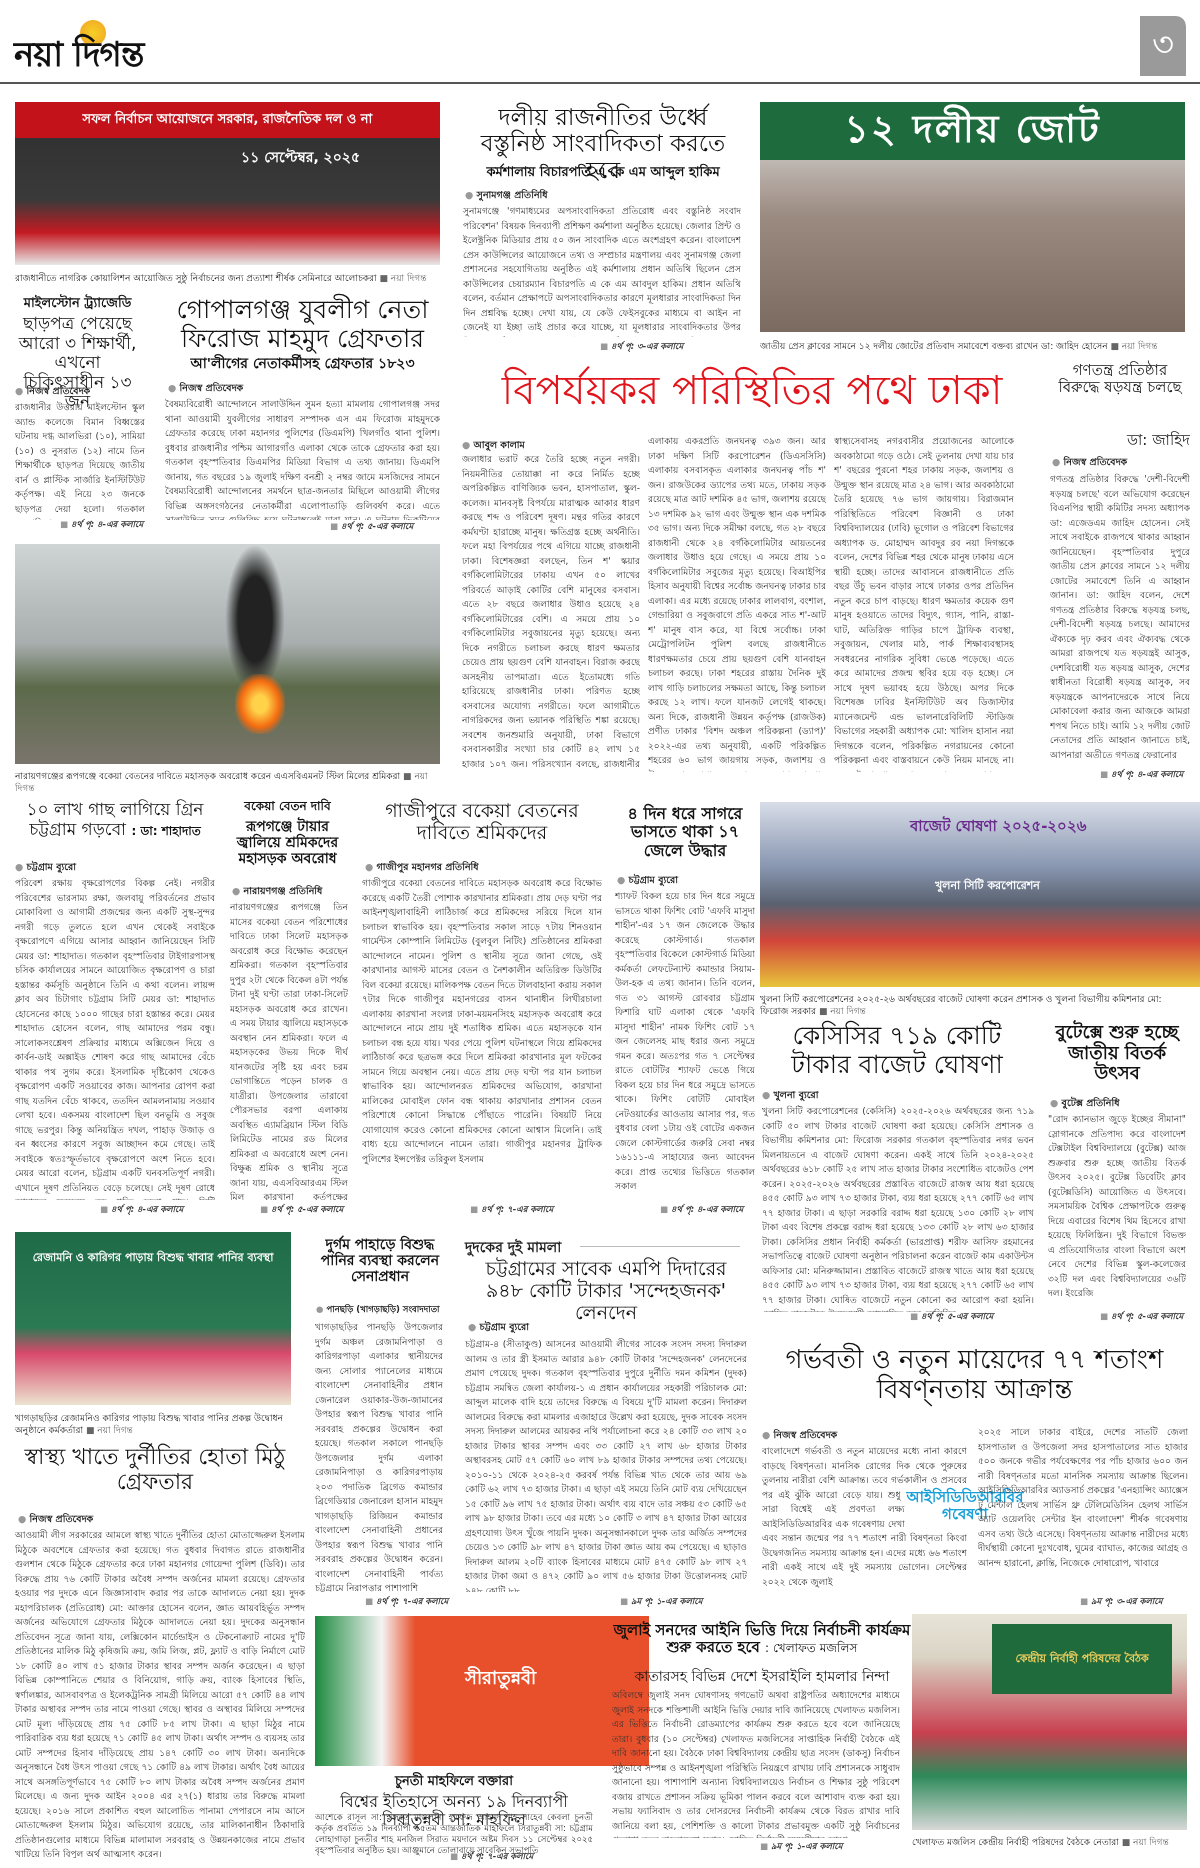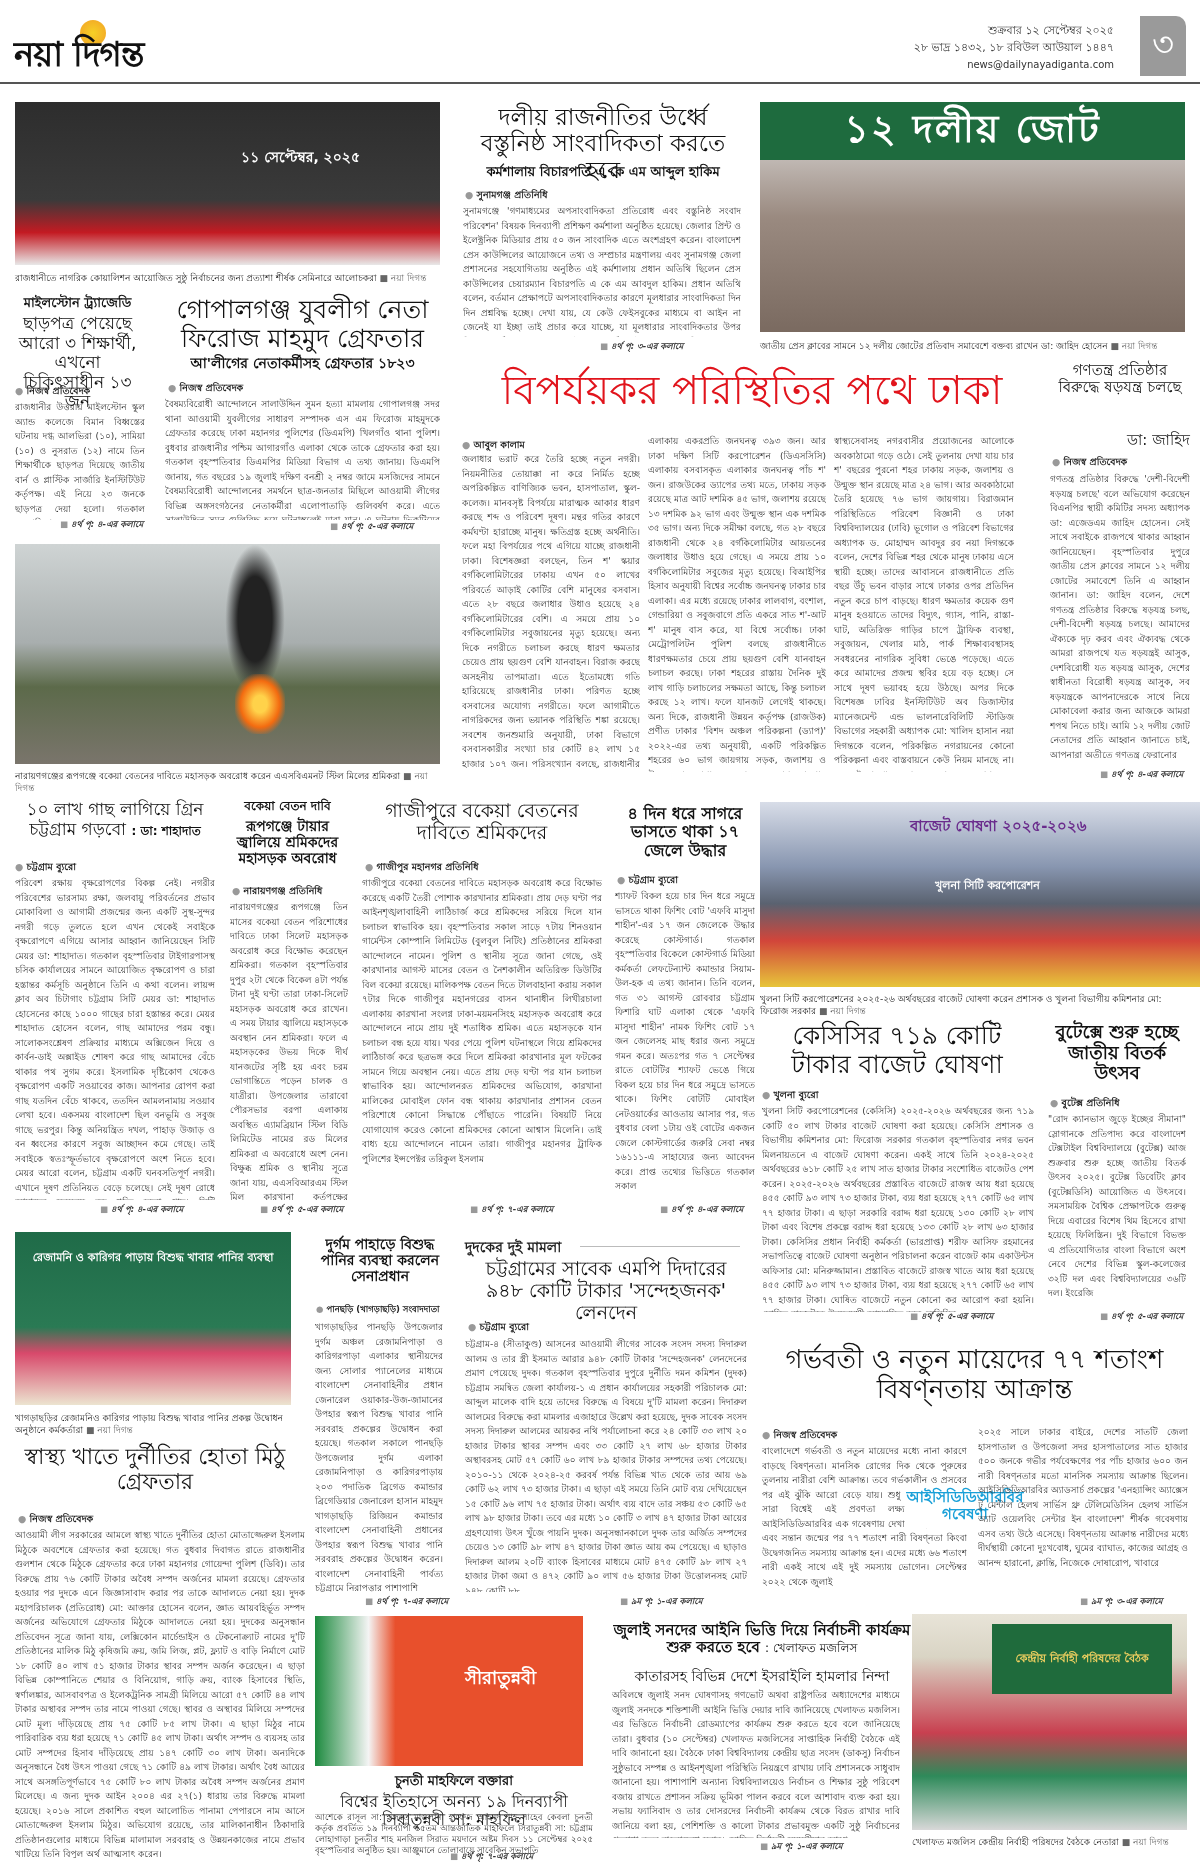--- a/index.html
+++ b/index.html
@@ -22,29 +22,25 @@
 .cont::before{content:"■ ";color:#999;font-style:normal}
 .rule{background:#bbb}
 .red{color:#e1141c}
 </style>
 </head>
 <body>
 
 <div class="abs masthead">
   <div class="abs sun"></div>
   <div class="abs logo" style="top:28px">নয়া দিগন্ত</div>
-  <div class="abs dateline">
-    <div>শুক্রবার ১২ সেপ্টেম্বর ২০২৫</div>
-    <div>২৮ ভাদ্র ১৪৩২, ১৮ রবিউল আউয়াল ১৪৪৭</div>
-    <div style="font-size:10px">news@dailynayadiganta.com</div>
-  </div>
   <div class="abs page-no">৩</div>
 </div>
 
 <div class="abs photo" style="left:15px;top:102px;width:425px;height:163px;background:linear-gradient(180deg,#2d2d2d 0%,#3a3a3a 60%,#c31a22 80%,#e8e8e8 100%)">
+  <div class="band" style="background:#c4121b;height:22%;font-size:13px">সফল নির্বাচন আয়োজনে সরকার, রাজনৈতিক দল ও না</div>
   <div class="abs" style="right:80px;top:44px;color:#fff;font-size:14px;font-weight:bold">১১ সেপ্টেম্বর, ২০২৫</div>
 </div>
 <div class="abs caption" style="left:15px;top:272px;width:425px"><span>রাজধানীতে নাগরিক কোয়ালিশন আয়োজিত সুষ্ঠু নির্বাচনের জন্য প্রত্যাশা শীর্ষক সেমিনারে আলোচকরা</span> <span class="credit">■ </span><span class="credit">নয়া দিগন্ত</span></div>
 
 <div class="abs hl" style="left:463px;top:104px;width:280px;font-size:23px">দলীয় রাজনীতির উর্ধ্বে বস্তুনিষ্ঠ সাংবাদিকতা করতে হবে</div>
 <div class="abs hl" style="left:463px;top:165px;width:280px;font-size:13px;font-weight:bold">কর্মশালায় বিচারপতি এ কে এম আব্দুল হাকিম</div>
 <div class="abs byline" style="left:465px;top:188px">সুনামগঞ্জ প্রতিনিধি</div>
 <div class="abs body" style="left:463px;top:204px;width:278px;height:133px"><span>সুনামগঞ্জে 'গণমাধ্যমের অপসাংবাদিকতা প্রতিরোধ এবং বস্তুনিষ্ঠ সংবাদ পরিবেশন' বিষয়ক দিনব্যাপী প্রশিক্ষণ কর্মশালা অনুষ্ঠিত হয়েছে। জেলার প্রিন্ট ও ইলেক্ট্রনিক মিডিয়ার প্রায় ৫০ জন সাংবাদিক এতে অংশগ্রহণ করেন। বাংলাদেশ প্রেস কাউন্সিলের আয়োজনে তথ্য ও সম্প্রচার মন্ত্রণালয় এবং সুনামগঞ্জ জেলা প্রশাসনের সহযোগিতায় অনুষ্ঠিত এই কর্মশালায় প্রধান অতিথি ছিলেন প্রেস কাউন্সিলের চেয়ারম্যান বিচারপতি এ কে এম আবদুল হাকিম। প্রধান অতিথি বলেন, বর্তমান প্রেক্ষাপটে অপসাংবাদিকতার কারণে মূলধারার সাংবাদিকতা দিন দিন প্রশ্নবিদ্ধ হচ্ছে। দেখা যায়, যে কেউ ফেইসবুকের মাধ্যমে বা আইন না জেনেই যা ইচ্ছা তাই প্রচার করে যাচ্ছে, যা মূলধারার সাংবাদিকতার উপর বিশাল একটি প্রভাব পড়ছে। ফেইসবুকে একটি পেইজ খুলে সাংবাদিক</span></div>
 <div class="abs cont" style="left:600px;top:340px">৪র্থ পৃ: ৩-এর কলামে</div>
 
@@ -141,21 +137,21 @@
 <div class="abs body" style="left:465px;top:1337px;width:282px;height:255px"><span>চট্টগ্রাম-৪ (সীতাকুণ্ড) আসনের আওয়ামী লীগের সাবেক সংসদ সদস্য দিদারুল আলম ও তার স্ত্রী ইসমাত আরার ৯৪৮ কোটি টাকার 'সন্দেহজনক' লেনদেনের প্রমাণ পেয়েছে দুদক। গতকাল বৃহস্পতিবার দুপুরে দুর্নীতি দমন কমিশন (দুদক) চট্টগ্রাম সমন্বিত জেলা কার্যালয়-১ এ প্রধান কার্যালয়ের সহকারী পরিচালক মো: আব্দুল মালেক বাদি হয়ে তাদের বিরুদ্ধে এ বিষয়ে দু'টি মামলা করেন। দিদারুল আলমের বিরুদ্ধে করা মামলার এজাহারে উল্লেখ করা হয়েছে, দুদক সাবেক সংসদ সদস্য দিদারুল আলমের আয়কর নথি পর্যালোচনা করে ২৪ কোটি ৩৩ লাখ ২০ হাজার টাকার স্থাবর সম্পদ এবং ৩৩ কোটি ২৭ লাখ ৬৮ হাজার টাকার অস্থাবরসহ মোট ৫৭ কোটি ৬০ লাখ ৮৯ হাজার টাকার সম্পদের তথ্য পেয়েছে। ২০১০-১১ থেকে ২০২৪-২৫ করবর্ষ পর্যন্ত বিভিন্ন খাত থেকে তার আয় ৬৯ কোটি ৬২ লাখ ৭৩ হাজার টাকা। এ ছাড়া এই সময়ে তিনি মোট ব্যয় দেখিয়েছেন ১৫ কোটি ৯৬ লাখ ৭৫ হাজার টাকা। অর্থাৎ ব্যয় বাদে তার সঞ্চয় ৫৩ কোটি ৬৫ লাখ ৯৮ হাজার টাকা। তবে এর মধ্যে ১০ কোটি ৩ লাখ ৪৭ হাজার টাকা আয়ের গ্রহণযোগ্য উৎস খুঁজে পায়নি দুদক। অনুসন্ধানকালে দুদক তার অর্জিত সম্পদের চেয়েও ১৩ কোটি ৯৮ লাখ ৪৭ হাজার টাকা জ্ঞাত আয় কম পেয়েছে। এ ছাড়াও দিদারুল আলম ২০টি ব্যাংক হিসাবের মাধ্যমে মোট ৪৭৫ কোটি ৯৮ লাখ ২৭ হাজার টাকা জমা ও ৪৭২ কোটি ৯০ লাখ ৫৬ হাজার টাকা উত্তোলনসহ মোট ৯৪৮ কোটি ৮৮</span></div>
 <div class="abs cont" style="left:620px;top:1595px">৯ম পৃ: ১-এর কলামে</div>
 
 <div class="abs hl" style="left:762px;top:1345px;width:425px;font-size:26px">গর্ভবতী ও নতুন মায়েদের ৭৭ শতাংশ বিষণ্নতায় আক্রান্ত</div>
 <div class="abs byline" style="left:762px;top:1428px">নিজস্ব প্রতিবেদক</div>
 <div class="abs body" style="left:762px;top:1444px;width:205px;height:160px"><span>বাংলাদেশে গর্ভবতী ও নতুন মায়েদের মধ্যে নানা কারণে বাড়ছে বিষণ্নতা। মানসিক রোগের দিক থেকে পুরুষের তুলনায় নারীরা বেশি আক্রান্ত। তবে গর্ভকালীন ও প্রসবের পর এই ঝুঁকি আরো বেড়ে যায়। শুধু বাংলাদেশেই নয়, সারা বিশ্বেই এই প্রবণতা লক্ষ্য করা যাচ্ছে। আইসিডিডিআরবির এক গবেষণায় দেখা গেছে, গর্ভাবস্থায় এবং সন্তান জন্মের পর ৭৭ শতাংশ নারী বিষণ্নতা কিংবা উদ্বেগজনিত সমস্যায় আক্রান্ত হন। এদের মধ্যে ৬৬ শতাংশ নারী একই সাথে এই দুই সমস্যায় ভোগেন। সেপ্টেম্বর ২০২২ থেকে জুলাই</span></div>
 <div class="abs hl" style="left:905px;top:1485px;width:120px;font-size:15px;font-weight:bold;color:#1aa0d8;background:#fff;padding:4px 0">আইসিডিডিআরবির গবেষণা</div>
 <div class="abs body" style="left:978px;top:1425px;width:210px;height:170px"><span>২০২৫ সালে ঢাকার বাইরে, দেশের সাতটি জেলা হাসপাতাল ও উপজেলা সদর হাসপাতালের সাত হাজার ৫০০ জনকে গভীর পর্যবেক্ষণের পর পাঁচ হাজার ৬০০ জন নারী বিষণ্নতার মতো মানসিক সমস্যায় আক্রান্ত ছিলেন। আইসিডিডিআরবির অ্যাডসার্চ প্রকল্পের 'এনহ্যান্সিং অ্যাক্সেস টু মেন্টাল হেলথ সার্ভিস থ্রু টেলিমেডিসিন হেলথ সার্ভিস অ্যাট ওয়েলবিং সেন্টার ইন বাংলাদেশ' শীর্ষক গবেষণায় এসব তথ্য উঠে এসেছে। বিষণ্নতায় আক্রান্ত নারীদের মধ্যে দীর্ঘস্থায়ী কোনো দুঃখবোধ, ঘুমের ব্যাঘাত, কাজের আগ্রহ ও আনন্দ হারানো, ক্লান্তি, নিজেকে দোষারোপ, খাবারে</span></div>
 <div class="abs cont" style="left:1080px;top:1595px">৯ম পৃ: ৩-এর কলামে</div>
 
-<div class="abs photo" style="left:315px;top:1616px;width:268px;height:150px;background:linear-gradient(90deg,#1c8a3e 0%,#f4f4f4 20%,#e8502c 30%,#e8502c 100%)">
+<div class="abs photo" style="left:315px;top:1616px;width:334px;height:150px;background:linear-gradient(90deg,#1c8a3e 0%,#f4f4f4 20%,#e8502c 30%,#e8502c 100%)">
   <div class="abs" style="left:150px;top:48px;color:#fff;font-size:18px;font-weight:bold">সীরাতুন্নবী</div>
 </div>
 <div class="abs hl" style="left:315px;top:1774px;width:278px;font-size:13px;font-weight:bold">চুনতী মাহফিলে বক্তারা</div>
 <div class="abs hl" style="left:315px;top:1793px;width:278px;font-size:16px">বিশ্বের ইতিহাসে অনন্য ১৯ দিনব্যাপী সিরাতুন্নবী সা: মাহফিল</div>
 <div class="abs body" style="left:315px;top:1812px;width:278px;height:44px;font-size:8.5px;line-height:11px"><span>আশেকে রাসূল সা: হজরত মাওলানা হাফেজ আহমদ শাহ সাহেব কেবলা চুনতী কর্তৃক প্রবর্তিত ১৯ দিনব্যাপী ৫৫তম আন্তর্জাতিক মাহফিলে সিরাতুন্নবী সা: চট্টগ্রাম লোহাগাড়া চুনতীর শাহ মনজিল সিরাত ময়দানে অষ্টম দিবস ১১ সেপ্টেম্বর ২০২৫ বৃহস্পতিবার অনুষ্ঠিত হয়। আঞ্জুমানে তোলাবায়ে সাবেকিন সভাপতি</span></div>
 <div class="abs cont" style="left:450px;top:1850px">৪র্থ পৃ: ৭-এর কলামে</div>
 
 <div class="abs hl" style="left:612px;top:1622px;width:300px;font-size:15px;font-weight:bold"><span>জুলাই সনদের আইনি ভিত্তি দিয়ে নির্বাচনী কার্যক্রম শুরু করতে হবে</span> <span style="font-weight:normal;font-size:12px">: খেলাফত মজলিস</span></div>
 <div class="abs hl" style="left:612px;top:1668px;width:300px;font-size:14px">কাতারসহ বিভিন্ন দেশে ইসরাইলি হামলার নিন্দা</div>
 <div class="abs body" style="left:612px;top:1688px;width:288px;height:150px"><span>অবিলম্বে জুলাই সনদ ঘোষণাসহ গণভোট অথবা রাষ্ট্রপতির অধ্যাদেশের মাধ্যমে জুলাই সনদকে শক্তিশালী আইনি ভিত্তি দেয়ার দাবি জানিয়েছে খেলাফত মজলিস। এর ভিত্তিতে নির্বাচনী রোডম্যাপের কার্যক্রম শুরু করতে হবে বলে জানিয়েছে তারা। বুধবার (১০ সেপ্টেম্বর) খেলাফত মজলিসের সাপ্তাহিক নির্বাহী বৈঠকে এই দাবি জানানো হয়। বৈঠকে ঢাকা বিশ্ববিদ্যালয় কেন্দ্রীয় ছাত্র সংসদ (ডাকসু) নির্বাচন সুষ্ঠুভাবে সম্পন্ন ও আইনশৃঙ্খলা পরিস্থিতি নিয়ন্ত্রণে রাখায় ঢাবি প্রশাসনকে সাধুবাদ জানানো হয়। পাশাপাশি অন্যান্য বিশ্ববিদ্যালয়েও নির্বাচন ও শিক্ষার সুষ্ঠু পরিবেশ বজায় রাখতে প্রশাসন সক্রিয় ভূমিকা পালন করবে বলে আশাবাদ ব্যক্ত করা হয়। সভায় ফ্যাসিবাদ ও তার দোসরদের নির্বাচনী কার্যক্রম থেকে বিরত রাখার দাবি জানিয়ে বলা হয়, পেশিশক্তি ও কালো টাকার প্রভাবমুক্ত একটি সুষ্ঠু নির্বাচনের প্রত্যাশা নতুন বাংলাদেশে সবার। ঘোষিত নির্বাচনী সময়সীমার আগে</span></div>

